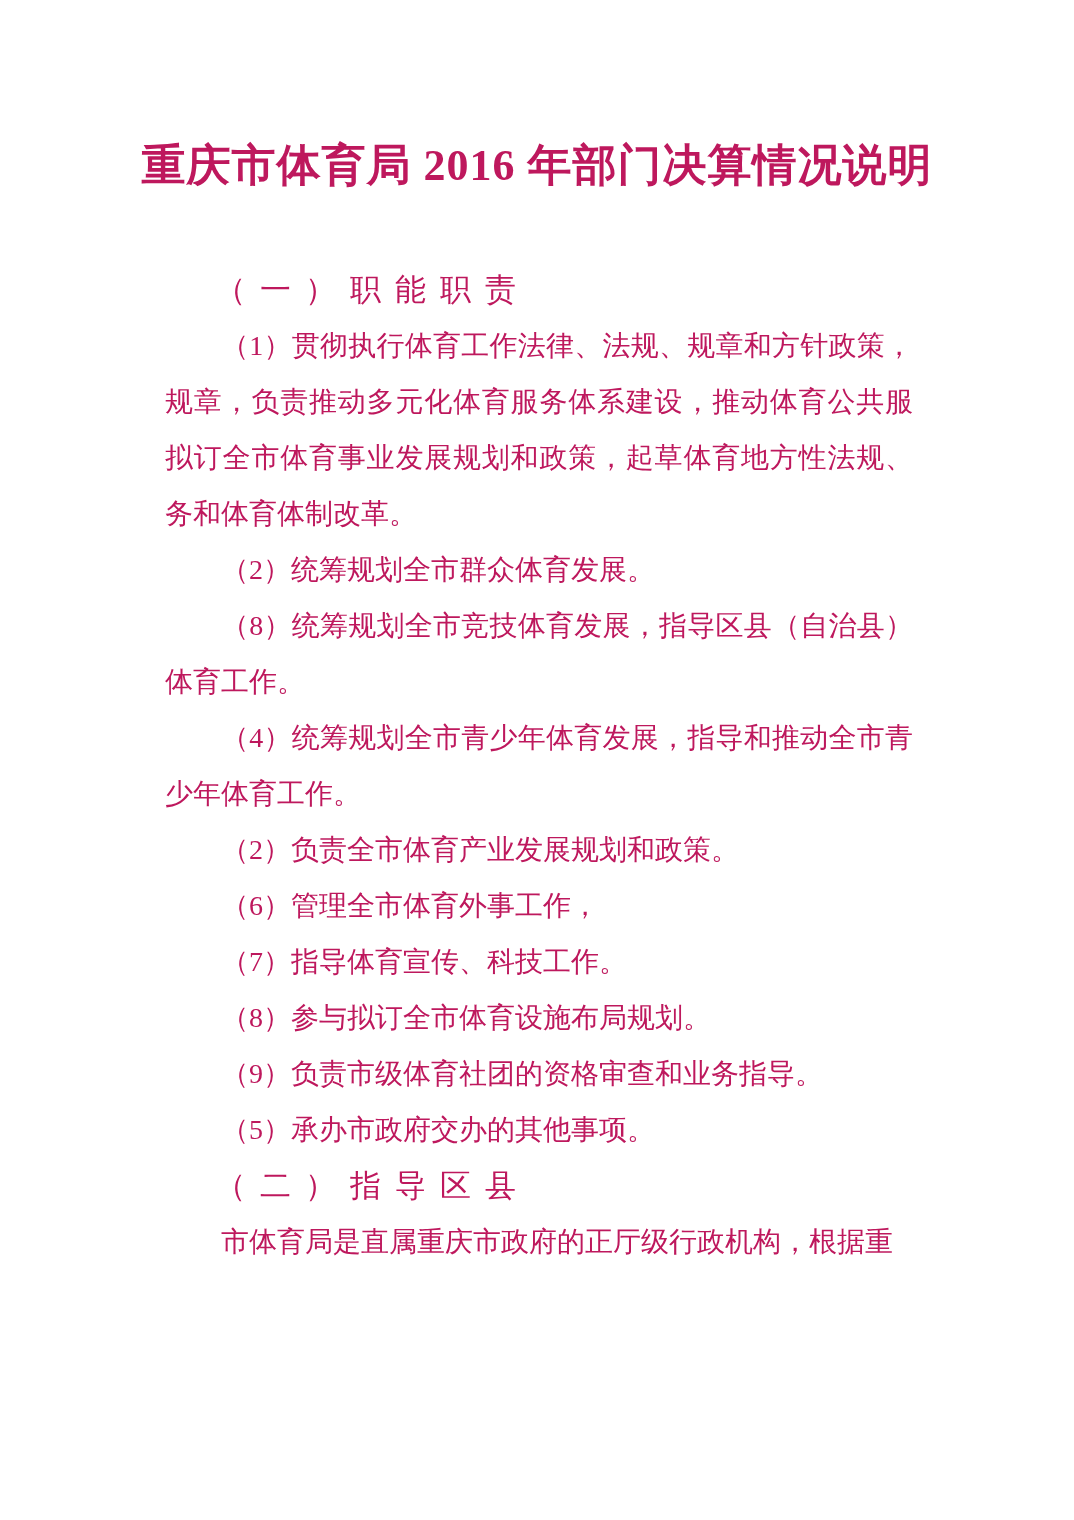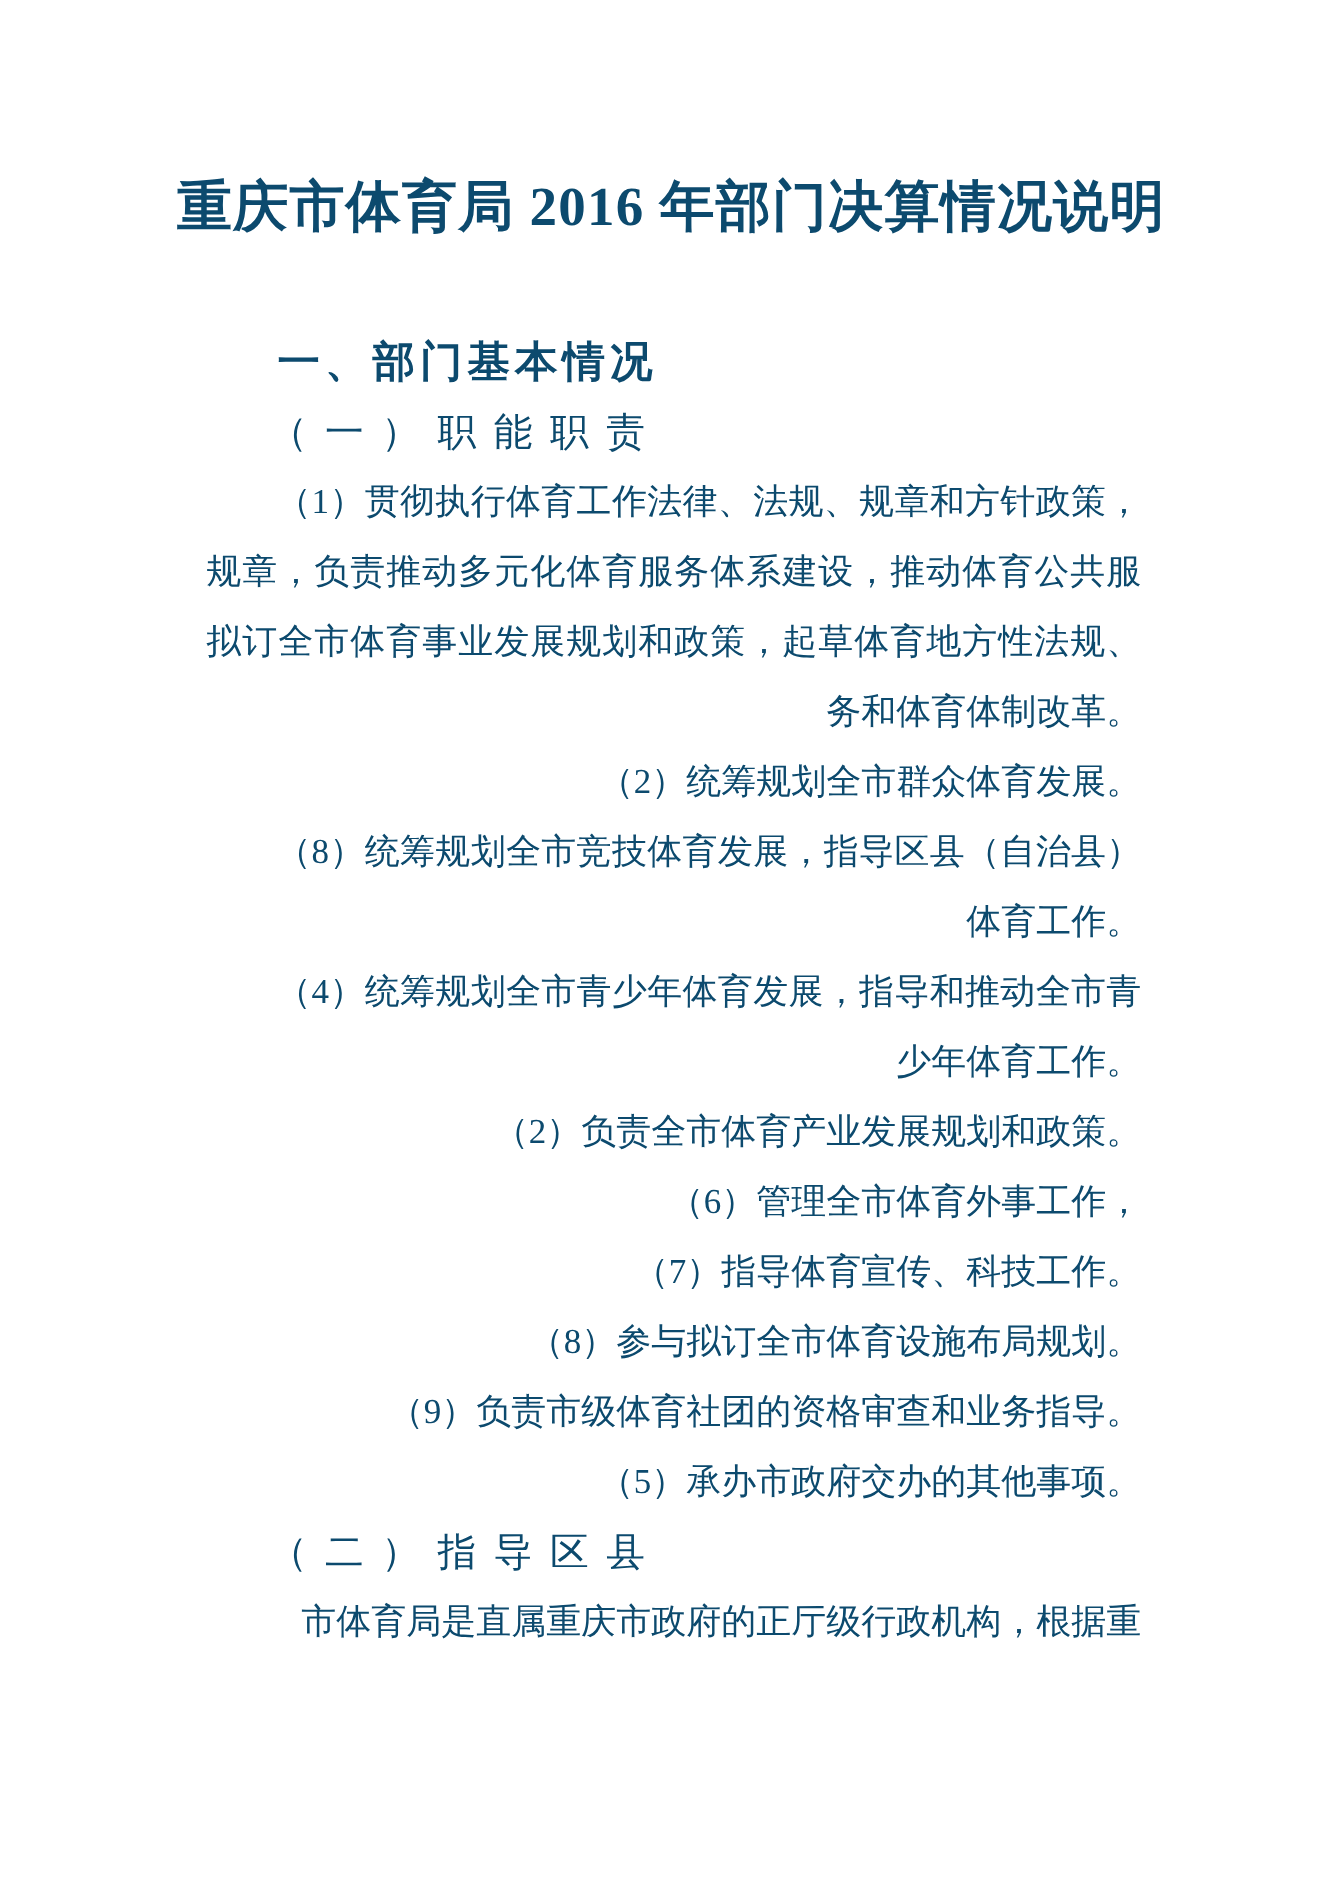--- a/index.html
+++ b/index.html
@@ -5,21 +5,21 @@
   html, body {
     margin: 0;
     padding: 0;
     background: #ffffff;
   }
   .page {
     position: relative;
     width: 1074px;
     height: 1520px;
     background: #ffffff;
-    color: #0c4a6e;
+    color: #be185d;
     overflow: hidden;
     box-sizing: border-box;
   }
   .doc-title {
     margin: 132px 0 0 0;
     padding: 0;
     text-align: center;
     font-family: "Liberation Serif", serif;
     font-weight: bold;
     font-size: 44px;
@@ -31,21 +31,20 @@
     margin: 62px 0 0 165px;
     width: 748px;
   }
   .line {
     font-family: "Liberation Serif", serif;
     font-size: 28px;
     line-height: 56px;
     height: 56px;
     white-space: nowrap;
     overflow: visible;
-    text-align: right;
   }
   .line.indent {
     text-indent: 56px;
   }
   .line.fill {
     white-space: normal;
     text-align: justify;
     text-align-last: justify;
     text-justify: inter-character;
   }
@@ -72,21 +71,20 @@
 </style>
 </head>
 <body>
 
 <div class="page">
 
   <h1 class="doc-title">重庆市体育局 2016 年部门决算情况说明</h1>
 
   <div class="content">
 
-    <div class="sec-heading">一、部门基本情况</div>
 
     <div class="sub-heading">（一）职能职责</div>
 
     <div class="line indent fill">（1）贯彻执行体育工作法律、法规、规章和方针政策，</div>
     <div class="line fill">规章，负责推动多元化体育服务体系建设，推动体育公共服</div>
     <div class="line fill">拟订全市体育事业发展规划和政策，起草体育地方性法规、</div>
     <div class="line">务和体育体制改革。</div>
 
     <div class="line indent">（2）统筹规划全市群众体育发展。</div>
 

